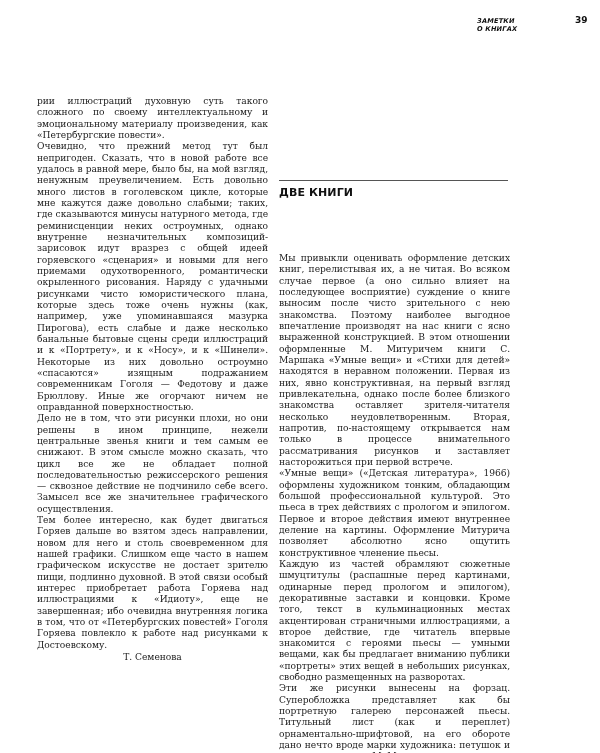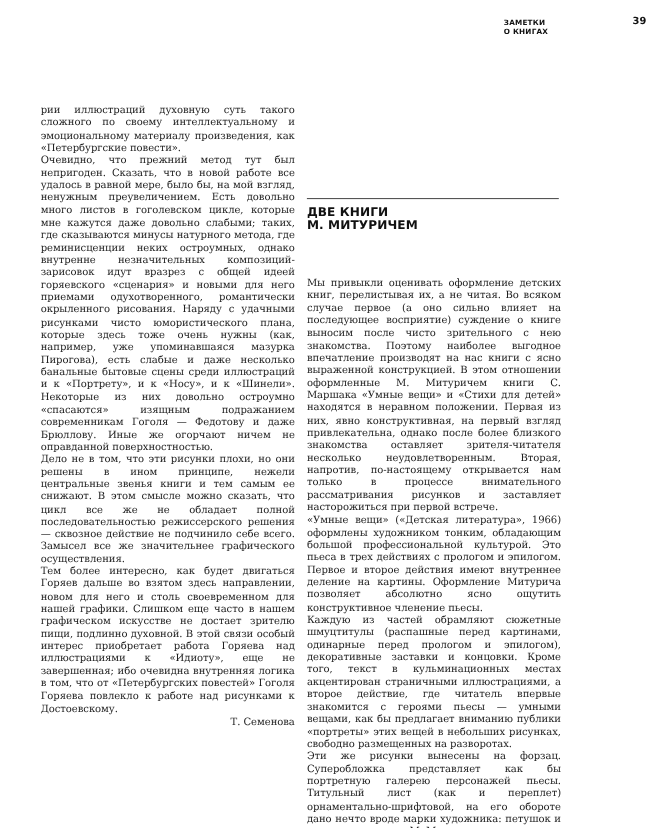--- a/index.html
+++ b/index.html
@@ -1,36 +1,36 @@
 <!DOCTYPE html>
 <html><head>
 <meta charset="utf-8">
 <style>
   html, body { margin: 0; padding: 0; background: #ffffff; }
   body { width: 600px; height: 753px; position: relative; overflow: hidden; color: #1a1a1a; }
   .running-head {
-    position: absolute; left: 458px; top: 17px;
+    position: absolute; left: 477px; top: 17px;
     font-family: "DejaVu Sans", sans-serif; font-weight: bold;
     font-size: 6.6px; line-height: 8px; letter-spacing: 0.2px;
-    text-transform: uppercase; color: #111;
+    text-transform: uppercase; color: #111; font-style: italic;
   }
   .page-number {
     position: absolute; left: 575px; top: 15px;
     font-family: "DejaVu Sans", sans-serif; font-weight: bold;
     font-size: 9px; color: #111;
   }
   .col {
     position: absolute; width: 231px;
     font-family: "DejaVu Serif", serif; font-size: 9.15px; line-height: 11.33px;
     color: #1c1c1c; text-align: justify; letter-spacing: -0.05px;
   }
   .col-left { left: 37px; top: 96px; }
   .col-right { left: 279px; top: 253px; }
   .col p { margin: 0; text-indent: 0; hyphens: manual; }
-  .signature { text-align: right; margin-top: 1px !important; }
+  .signature { text-align: center; margin-top: 1px !important; }
   .rule {
     position: absolute; left: 279px; top: 180px; width: 229px; height: 0;
     border-top: 1px solid #555;
   }
   .article-title {
     position: absolute; left: 279px; top: 187px; width: 230px;
     font-family: "DejaVu Sans", sans-serif; font-weight: bold;
     font-size: 11px; line-height: 11.6px; letter-spacing: 0.1px;
     text-transform: uppercase; color: #111;
   }
@@ -50,21 +50,20 @@
   <p>Очевидно, что прежний метод тут был непригоден. Сказать, что в новой работе все удалось в равной мере, было бы, на мой взгляд, ненужным преувеличением. Есть довольно много листов в гоголевском цикле, которые мне кажутся даже довольно слабыми; таких, где сказываются минусы натурного метода, где реминисценции неких остроумных, однако внутренне незначительных композиций-зарисовок идут вразрез с общей идеей горяевского «сценария» и новыми для него приемами одухотворенного, романтически окрыленного рисования. Наряду с удачными рисунками чисто юмористического плана, которые здесь тоже очень нужны (как, например, уже упоминавшаяся мазурка Пирогова), есть слабые и даже несколько банальные бытовые сцены среди иллюстраций и к «Портрету», и к «Носу», и к «Шинели». Некоторые из них довольно остроумно «спасаются» изящным подражанием современникам Гоголя — Федотову и даже Брюллову. Иные же огорчают ничем не оправданной поверхностностью.</p>
   <p>Дело не в том, что эти рисунки плохи, но они решены в ином принципе, нежели центральные звенья книги и тем самым ее снижают. В этом смысле можно сказать, что цикл все же не обладает полной последовательностью режиссерского решения — сквозное действие не подчинило себе всего. Замысел все же значительнее графического осуществления.</p>
   <p>Тем более интересно, как будет двигаться Горяев дальше во взятом здесь направлении, новом для него и столь своевременном для нашей графики. Слишком еще часто в нашем графическом искусстве не достает зрителю пищи, подлинно духовной. В этой связи особый интерес приобретает работа Горяева над иллюстрациями к «Идиоту», еще не завершенная; ибо очевидна внутренняя логика в том, что от «Петербургских повестей» Гоголя Горяева повлекло к работе над рисунками к Достоевскому.</p>
   <p class="signature">Т. Семенова</p>
 </div>
 
 <div class="rule"></div>
 
 <div class="article-title">
   <span>ДВЕ КНИГИ</span>
-  <span>М. МИТУРИЧЕМ</span>
 </div>
 
 <div class="col col-right">
   <p>Мы привыкли оценивать оформление детских книг, перелистывая их, а не читая. Во всяком случае первое (а оно сильно влияет на последующее восприятие) суждение о книге выносим после чисто зрительного с нею знакомства. Поэтому наиболее выгодное впечатление производят на нас книги с ясно выраженной конструкцией. В этом отношении оформленные М. Митуричем книги С. Маршака «Умные вещи» и «Стихи для детей» находятся в неравном положении. Первая из них, явно конструктивная, на первый взгляд привлекательна, однако после более близкого знакомства оставляет зрителя-читателя несколько неудовлетворенным. Вторая, напротив, по-настоящему открывается нам только в процессе внимательного рассматривания рисунков и заставляет насторожиться при первой встрече.</p>
   <p>«Умные вещи» («Детская литература», 1966) оформлены художником тонким, обладающим большой профессиональной культурой. Это пьеса в трех действиях с прологом и эпилогом. Первое и второе действия имеют внутреннее деление на картины. Оформление Митурича позволяет абсолютно ясно ощутить конструктивное членение пьесы.</p>
   <p>Каждую из частей обрамляют сюжетные шмуцтитулы (распашные перед картинами, одинарные перед прологом и эпилогом), декоративные заставки и концовки. Кроме того, текст в кульминационных местах акцентирован страничными иллюстрациями, а второе действие, где читатель впервые знакомится с героями пьесы — умными вещами, как бы предлагает вниманию публики «портреты» этих вещей в небольших рисунках, свободно размещенных на разворотах.</p>
   <p>Эти же рисунки вынесены на форзац. Суперобложка представляет как бы портретную галерею персонажей пьесы. Титульный лист (как и переплет) орнаментально-шрифтовой, на его обороте дано нечто вроде марки художника: петушок и подпись: «рисунки М. Митурича».</p>
 
 </div>
 

